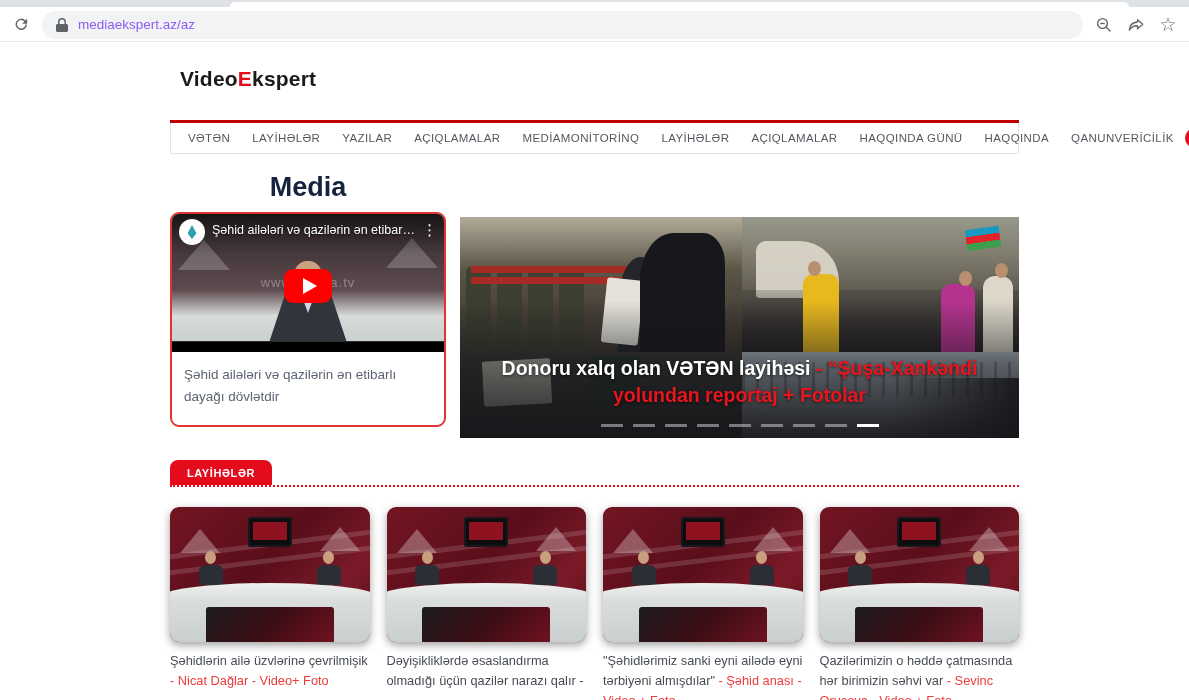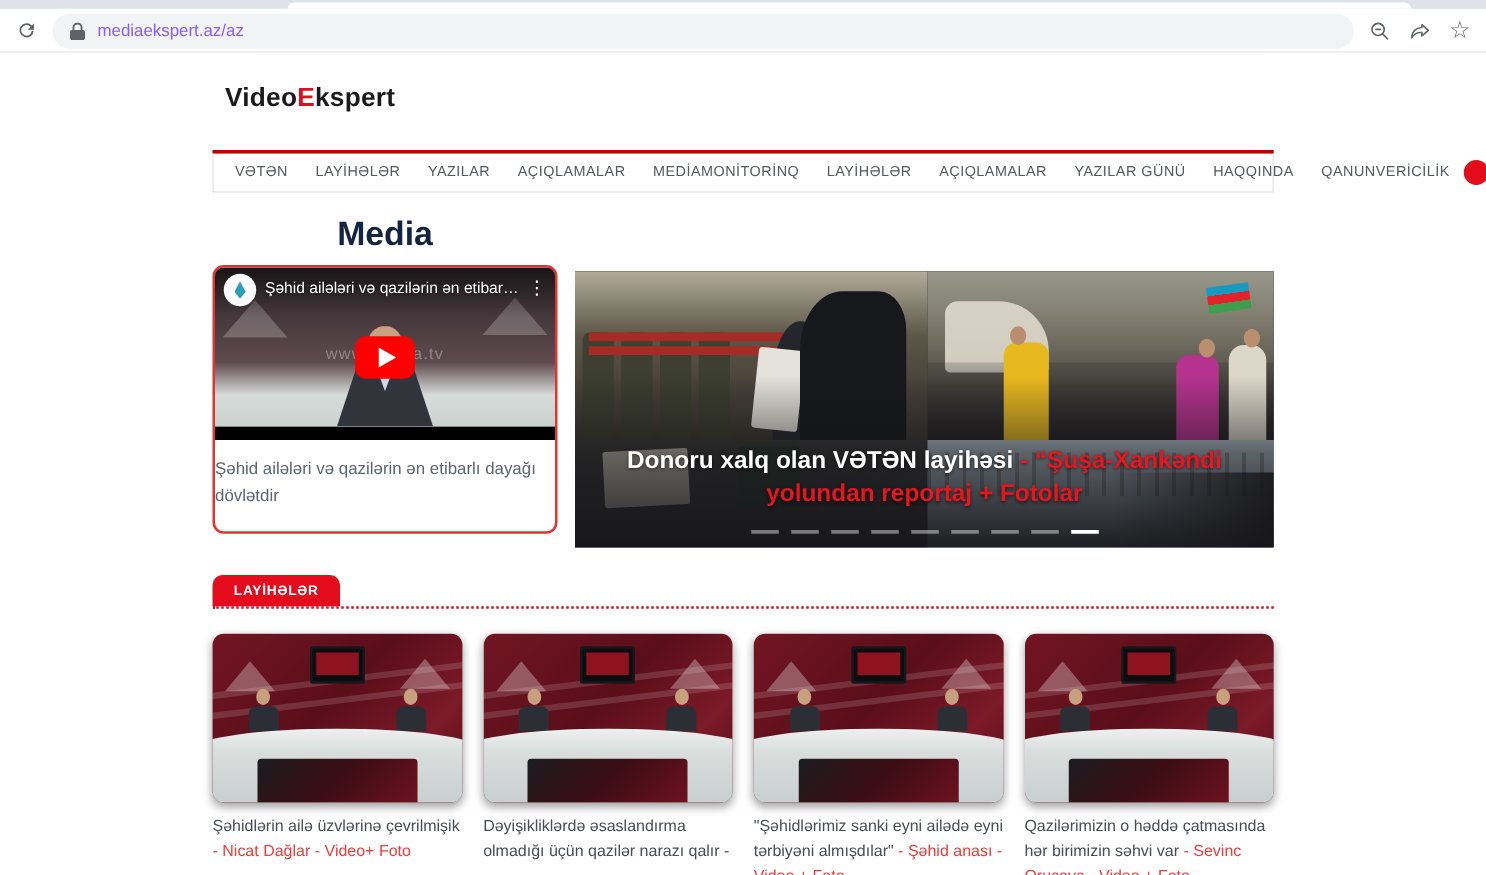--- a/index.html
+++ b/index.html
@@ -71,21 +71,21 @@
   .person-body { position: absolute; left: 50%; top: 50%; width: 120px; height: 42%; margin-left: -60px;
     background: #32343c; clip-path: polygon(18% 100%, 34% 0, 66% 0, 82% 100%); z-index: 2; }
   .person-shirt { position: absolute; left: 50%; top: 50%; width: 22px; height: 30px; margin-left: -11px;
     background: #cfd8e6; clip-path: polygon(0 0, 100% 0, 50% 100%); z-index: 3; }
   .play-btn { position: absolute; left: 50%; top: 52%; width: 48px; height: 34px; margin: -17px 0 0 -24px;
     background: #f00; border-radius: 9px; display: flex; align-items: center; justify-content: center;
     z-index: 6; cursor: pointer; }
   .play-tri { width: 0; height: 0; border-left: 14px solid #fff; border-top: 8px solid transparent;
     border-bottom: 8px solid transparent; margin-left: 3px; }
 
-  .video-caption { padding: 12px 0 16px; font-size: 13.5px; line-height: 1.65; color: #5b6470; }
+  .video-caption { padding: 12px 12px 16px; font-size: 13.5px; line-height: 1.65; color: #5b6470; }
 
   
   .carousel { position: relative; flex: 1; height: 221px; overflow: hidden; background: #222; margin-top: 45px; }
   .q { position: absolute; }
   .q-tl { left: 0; top: 0; width: 50.4%; height: 61%;
     background: linear-gradient(180deg, #b3ab99 0%, #8e8878 16%, #5d5748 38%, #474138 70%, #3c372f 100%); }
   .q-tl .bar { position: absolute; left: 4%; width: 62%; height: 7px; background: #a62b25;
     box-shadow: 0 11px 0 #a62b25; }
   .bar.b1 { top: 36%; } 
   .q-tl .soldier { position: absolute; bottom: 0; width: 9%; height: 64%; background: #3a3d2e;
@@ -211,21 +211,21 @@
 
   <div class="nav-topline"></div>
   <div class="nav">
     <a href="#">VƏTƏN</a>
     <a href="#">LAYİHƏLƏR</a>
     <a href="#">YAZILAR</a>
     <a href="#">AÇIQLAMALAR</a>
     <a href="#">MEDİAMONİTORİNQ</a>
     <a href="#">LAYİHƏLƏR</a>
     <a href="#">AÇIQLAMALAR</a>
-    <a href="#">YAZILAR GÜNÜ</a>
+    <a href="#">HAQQINDA GÜNÜ</a>
     <a href="#">HAQQINDA</a>
     <a href="#">QANUNVERİCİLİK</a>
     <button class="nav-search">
       
     </button>
   </div>
 
   <div class="main">
 
     <div class="col-video">

